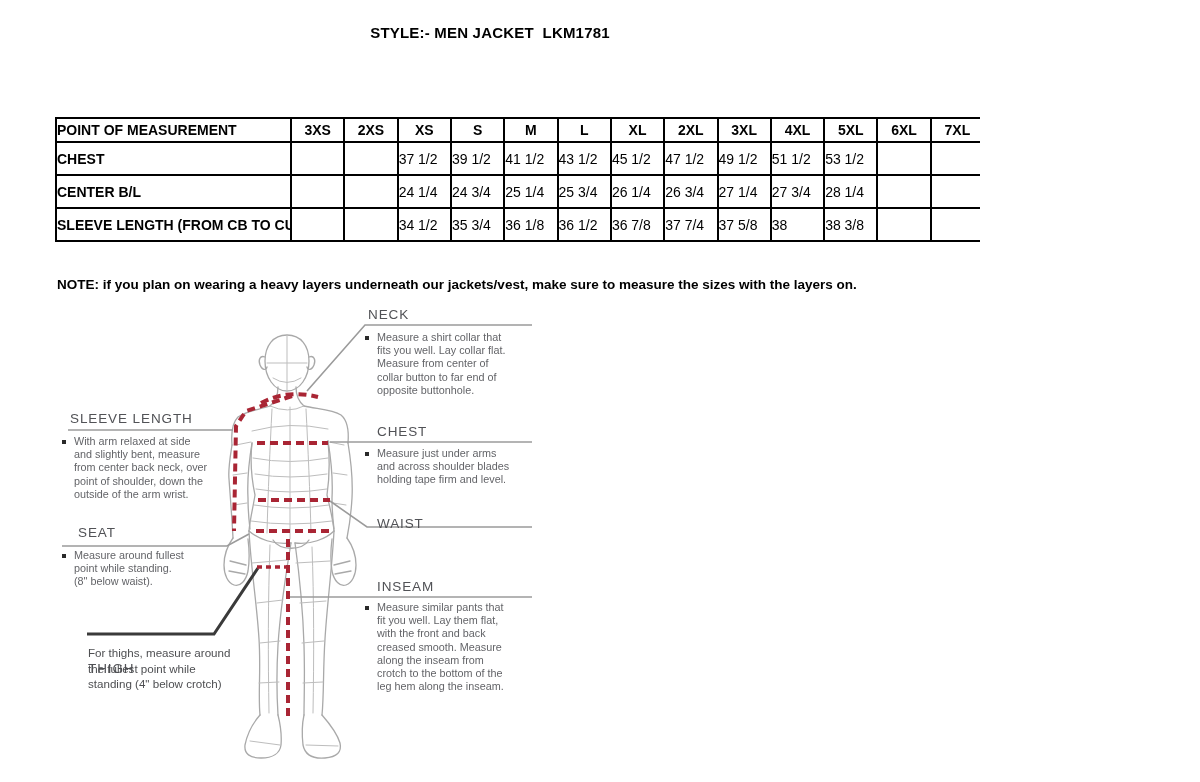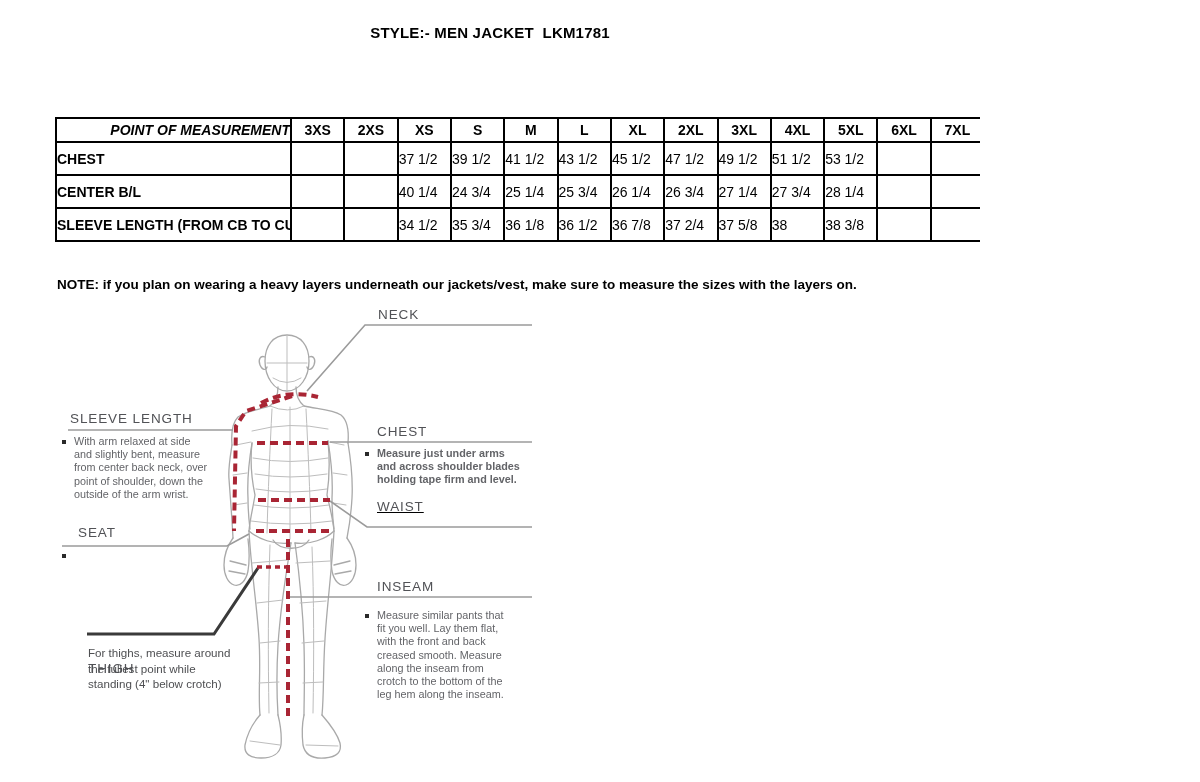--- a/index.html
+++ b/index.html
@@ -7,21 +7,21 @@
         font-family:"Liberation Sans",sans-serif;overflow:hidden;color:#000;}
   .title{position:absolute;top:24px;left:0;width:100%;text-align:center;
          font-size:15px;font-weight:bold;white-space:pre;letter-spacing:.2px;}
   
   table.size{position:absolute;left:55px;top:117px;width:1090px;
              border-collapse:collapse;table-layout:fixed;}
   table.size th,table.size td{border:2px solid #000;font-size:14px;
              vertical-align:middle;padding:0;overflow:hidden;white-space:nowrap;}
   table.size thead tr{height:24px;}
   table.size tbody tr{height:33px;}
-  th.poml{text-align:right;padding-left:4px;font-size:13.5px;font-style:italic;}
+  th.poml{text-align:left;padding-left:4px;font-size:13.5px;}
   th.sz{text-align:center;font-size:13.5px;border-radius:7px;}
   td.rowlabel{text-align:left;font-weight:bold;padding-left:4px;font-size:13.5px;}
   td.val{text-align:left;padding-left:7px;font-weight:normal;margin-left:24px;}
   .note{position:absolute;left:57px;top:266px;font-size:13.5px;font-weight:bold;white-space:pre;margin-top:11px;}
   
   .fig-svg{position:absolute;left:40px;top:293px;}
   .gsec{position:absolute;}
   .ghead{font-size:13.5px;letter-spacing:.9px;color:#515256;white-space:pre;}
   .gbody{display:flex;align-items:flex-start;}
   .gbullet{width:4px;height:4px;background:#2a2a2a;margin:5px 8px 0 0;flex:none;}
@@ -77,21 +77,21 @@
         <td class="val"></td>
         <td class="val"></td>
         <td class="val"></td>
         <td class="val"></td>
         <td class="val"></td>
       </tr>
       <tr>
         <td class="rowlabel">CENTER B/L</td>
         <td class="val"></td>
         <td class="val"></td>
-        <td class="val">40 1/4</td>
+        <td class="val">24 1/4</td>
         <td class="val">24 3/4</td>
         <td class="val">25 1/4</td>
         <td class="val">25 3/4</td>
         <td class="val">26 1/4</td>
         <td class="val">26 3/4</td>
         <td class="val">27 1/4</td>
         <td class="val">27 3/4</td>
         <td class="val">28 1/4</td>
         <td class="val"></td>
         <td class="val"></td>
@@ -101,21 +101,21 @@
       </tr>
       <tr>
         <td class="rowlabel">SLEEVE LENGTH (FROM CB TO CUFF)</td>
         <td class="val"></td>
         <td class="val"></td>
         <td class="val">34 1/2</td>
         <td class="val">35 3/4</td>
         <td class="val">36 1/8</td>
         <td class="val">36 1/2</td>
         <td class="val">36 7/8</td>
-        <td class="val">37 2/4</td>
+        <td class="val">37 7/4</td>
         <td class="val">37 5/8</td>
         <td class="val">38</td>
         <td class="val">38 3/8</td>
         <td class="val"></td>
         <td class="val"></td>
         <td class="val"></td>
         <td class="val"></td>
         <td class="val"></td>
       </tr>
     </tbody>
@@ -187,67 +187,80 @@
       <path d="M221,110 Q247,96 278,104"></path>
       <path d="M252,103 L206,118 L196,133 L194,238"></path>
       <path d="M217,150 L288,150"></path>
       <path d="M218,207 L290,207"></path>
       <path d="M216,238 L292,238"></path>
       <path stroke-dasharray="5 4" stroke-width="3.5" d="M217,274 L250,274"></path>
       <path d="M248,246 L248,424"></path>
     </g>
   </svg>
 
-  <div class="gsec" style="left:378px;top:307px;">
+  <div class="gsec" style="left:368px;top:307px;">
     <div class="ghead">NECK</div>
+  </div>
+  <div class="gsec" style="left:365px;top:331px;width:175px;">
+    <div class="gbody">
+        <span class="gbullet"></span>
+      <div class="glines">Measure a shirt collar that
+fits you well. Lay collar flat.
+Measure from center of
+collar button to far end of
+opposite buttonhole.</div>
+      </div>
   </div>
 
   <div class="gsec" style="left:70px;top:411px;">
     <div class="ghead">SLEEVE LENGTH</div>
   </div>
   <div class="gsec" style="left:62px;top:435px;width:180px;">
     <div class="gbody">
         <span class="gbullet"></span>
       <div class="glines">With arm relaxed at side
 and slightly bent, measure
 from center back neck, over
 point of shoulder, down the
 outside of the arm wrist.</div>
       </div>
   </div>
 
   <div class="gsec" style="left:377px;top:424px;">
     <div class="ghead">CHEST</div>
   </div>
-  <div class="gsec" style="left:365px;top:447px;width:175px;font-weight:bold;">
+  <div class="gsec" style="left:365px;top:447px;width:175px;">
     <div class="gbody">
         <span class="gbullet"></span>
       <div class="glines">Measure just under arms
 and across shoulder blades
 holding tape firm and level.</div>
       </div>
   </div>
 
-  <div class="gsec" style="left:377px;top:499px;text-decoration:underline;">
+  <div class="gsec" style="left:377px;top:516px;">
     <div class="ghead">WAIST</div>
   </div>
 
   <div class="gsec" style="left:78px;top:525px;">
     <div class="ghead">SEAT</div>
   </div>
   <div class="gsec" style="left:62px;top:549px;width:175px;">
     <div class="gbody">
         <span class="gbullet"></span>
+      <div class="glines">Measure around fullest
+point while standing.
+(8" below waist).</div>
       </div>
   </div>
 
   <div class="gsec" style="left:377px;top:579px;">
     <div class="ghead">INSEAM</div>
   </div>
-  <div class="gsec" style="left:365px;top:601px;width:180px;margin-top:8px;">
+  <div class="gsec" style="left:365px;top:601px;width:180px;">
     <div class="gbody">
         <span class="gbullet"></span>
       <div class="glines">Measure similar pants that
 fit you well. Lay them flat,
 with the front and back
 creased smooth. Measure
 along the inseam from
 crotch to the bottom of the
 leg hem along the inseam.</div>
       </div>

